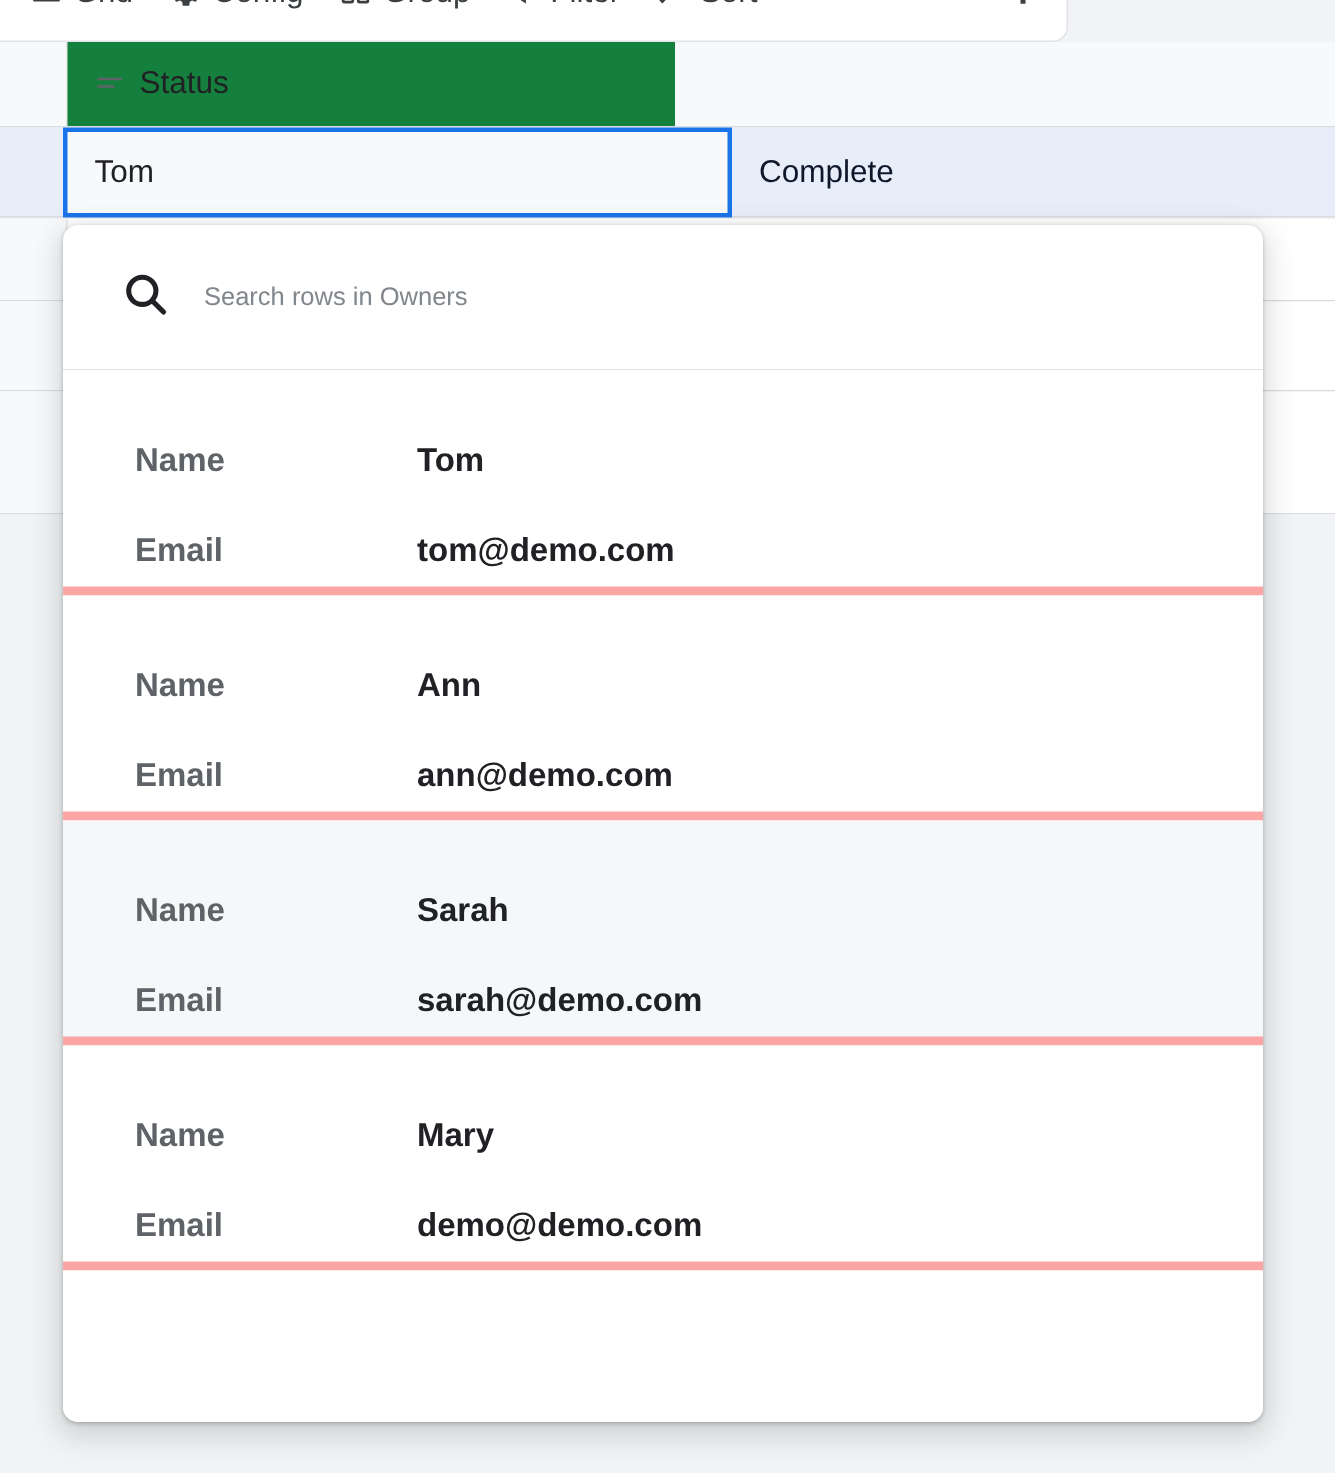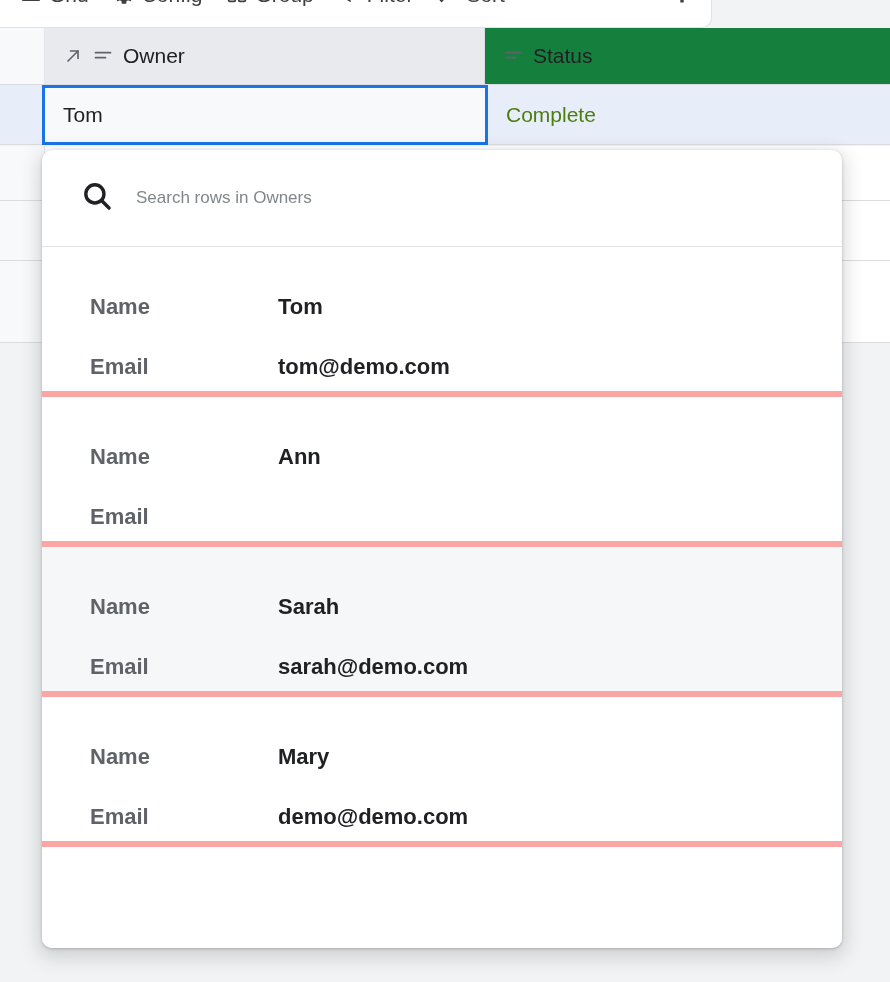--- a/index.html
+++ b/index.html
@@ -126,21 +126,21 @@
     padding: 0 18px;
     font-size: 21px;
     color: #202124;
   }
   .cell-status {
     flex: 1;
     display: flex;
     align-items: center;
     padding: 0 18px;
     font-size: 21px;
-    color: #4d7c0f;
+    color: #0f172a;
   }
 
   
   .bg-row {
     position: absolute;
     left: 0;
     width: 890px;
     background: #ffffff;
     border-bottom: 1px solid #dadce0;
   }
@@ -293,37 +293,20 @@
         <path d="M12 3l6 7h-4v11h-4V10H6z"></path>
       </svg>
   </div>
 </div>
 
 <div id="grid">
 
   <div id="grid-header">
     <div class="gh-gutter"></div>
 
-    <div class="gh-cell owner">
-      <span class="gh-ico">
-        <svg width="20" height="20" viewBox="0 0 24 24" fill="none" stroke="#5f6368" stroke-width="2" stroke-linecap="round" stroke-linejoin="round">
-            <line x1="6" y1="18" x2="18" y2="6"></line>
-            <polyline points="9,6 18,6 18,15"></polyline>
-          </svg>
-      </span>
-      <span class="gh-ico">
-        <svg width="20" height="20" viewBox="0 0 24 24">
-            <g stroke="#5f6368" stroke-width="2" stroke-linecap="round">
-              <line x1="3" y1="8" x2="21" y2="8"></line>
-              <line x1="3" y1="14" x2="15" y2="14"></line>
-            </g>
-          </svg>
-      </span>
-      <span>Owner</span>
-    </div>
 
     <div class="gh-cell status">
       <span class="gh-ico">
         <svg width="20" height="20" viewBox="0 0 24 24">
             <g stroke="#5f6368" stroke-width="2" stroke-linecap="round">
               <line x1="3" y1="8" x2="21" y2="8"></line>
               <line x1="3" y1="14" x2="15" y2="14"></line>
             </g>
           </svg>
       </span>
@@ -376,20 +359,21 @@
     </div>
   </div>
 
   <div class="rec-row">
     <div class="rec-field">
       <span class="rec-label">Name</span>
       <span class="rec-value">Ann</span>
     </div>
     <div class="rec-field">
       <span class="rec-label">Email</span>
+      <span class="rec-value">ann@demo.com</span>
     </div>
   </div>
 
   <div class="rec-row hovered">
     <div class="rec-field">
       <span class="rec-label">Name</span>
       <span class="rec-value">Sarah</span>
     </div>
     <div class="rec-field">
       <span class="rec-label">Email</span>

